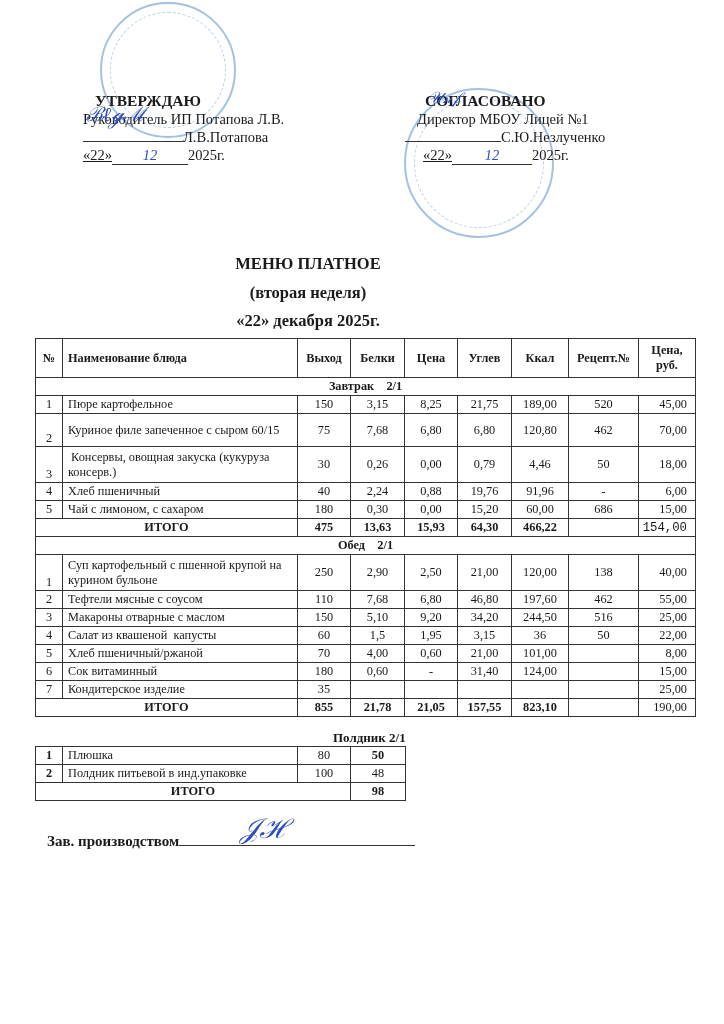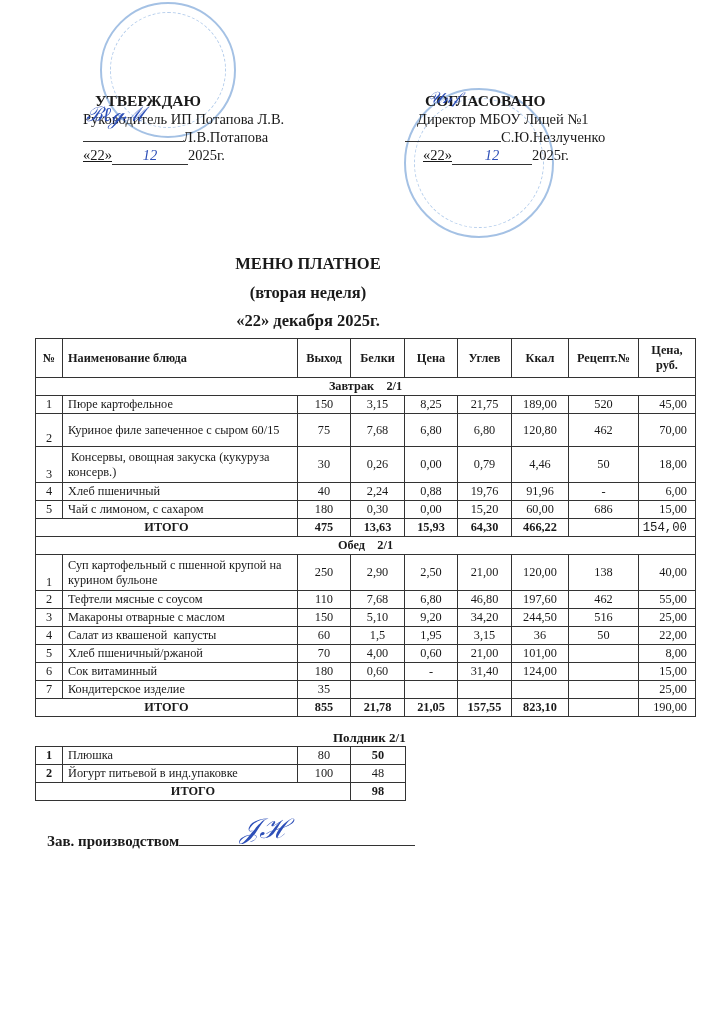--- a/index.html
+++ b/index.html
@@ -254,21 +254,21 @@
     </colgroup>
   <tbody>
       <tr class="r1">
     <td style="font-weight:bold;">1</td>
         <td class="name">Плюшка</td>
         <td>80</td>
         <td style="font-weight:bold;">50</td>
   </tr>
   <tr class="r1">
     <td style="font-weight:bold;">2</td>
-        <td class="name">Йогурт питьевой в инд.упаковке</td>
+        <td class="name">Полдник питьевой в инд.упаковке</td>
         <td>100</td>
         <td>48</td>
   </tr>
   <tr class="total r1">
     <td colspan="3">ИТОГО</td>
         <td>98</td>
   </tr>
 </tbody>
   </table>
 

